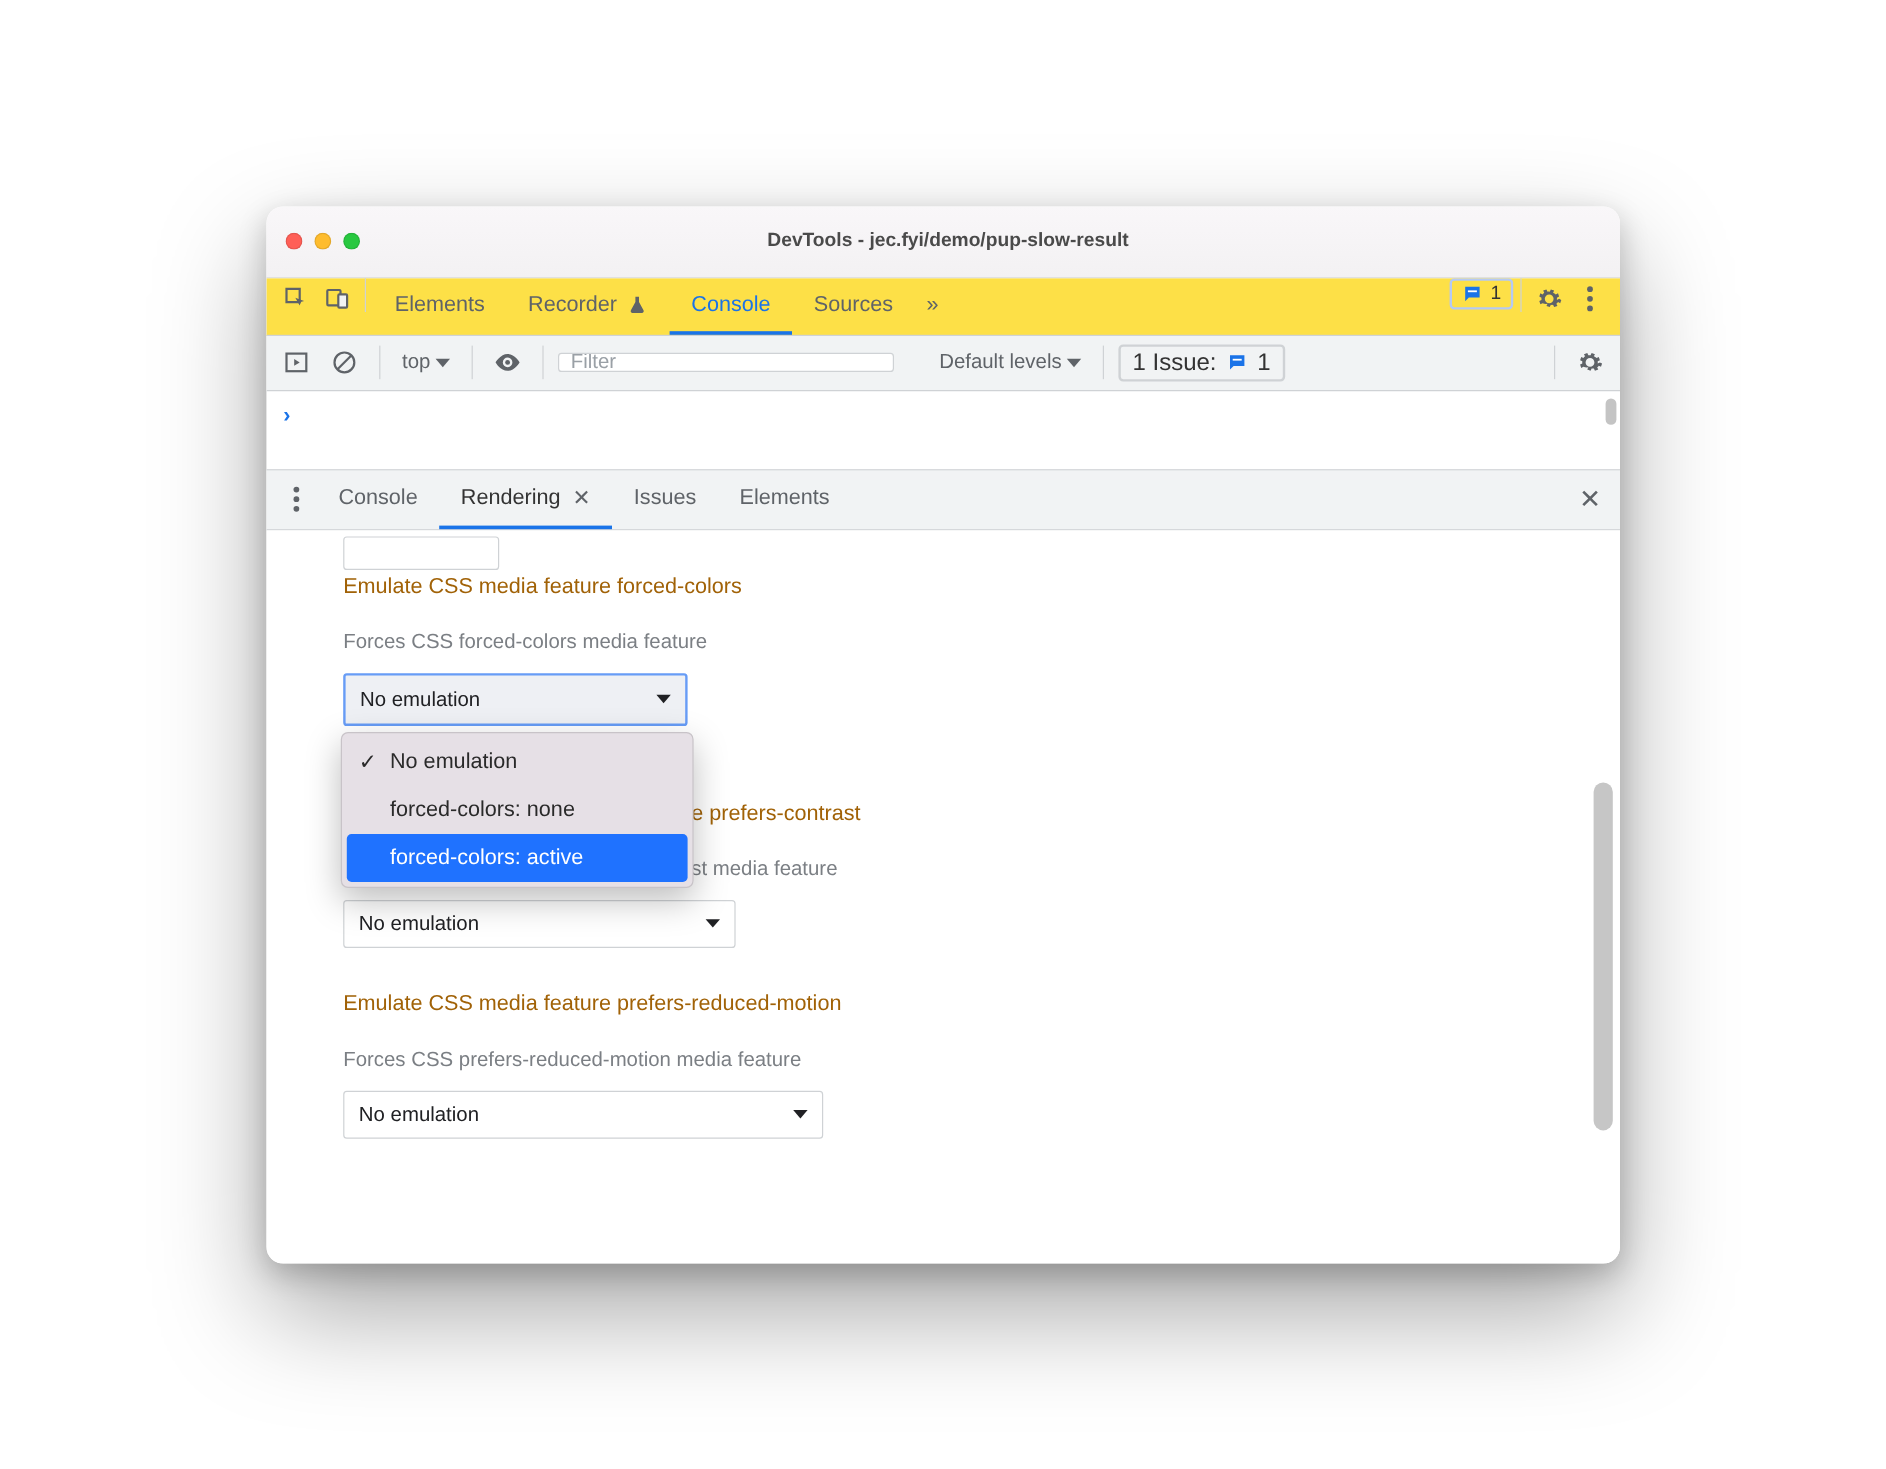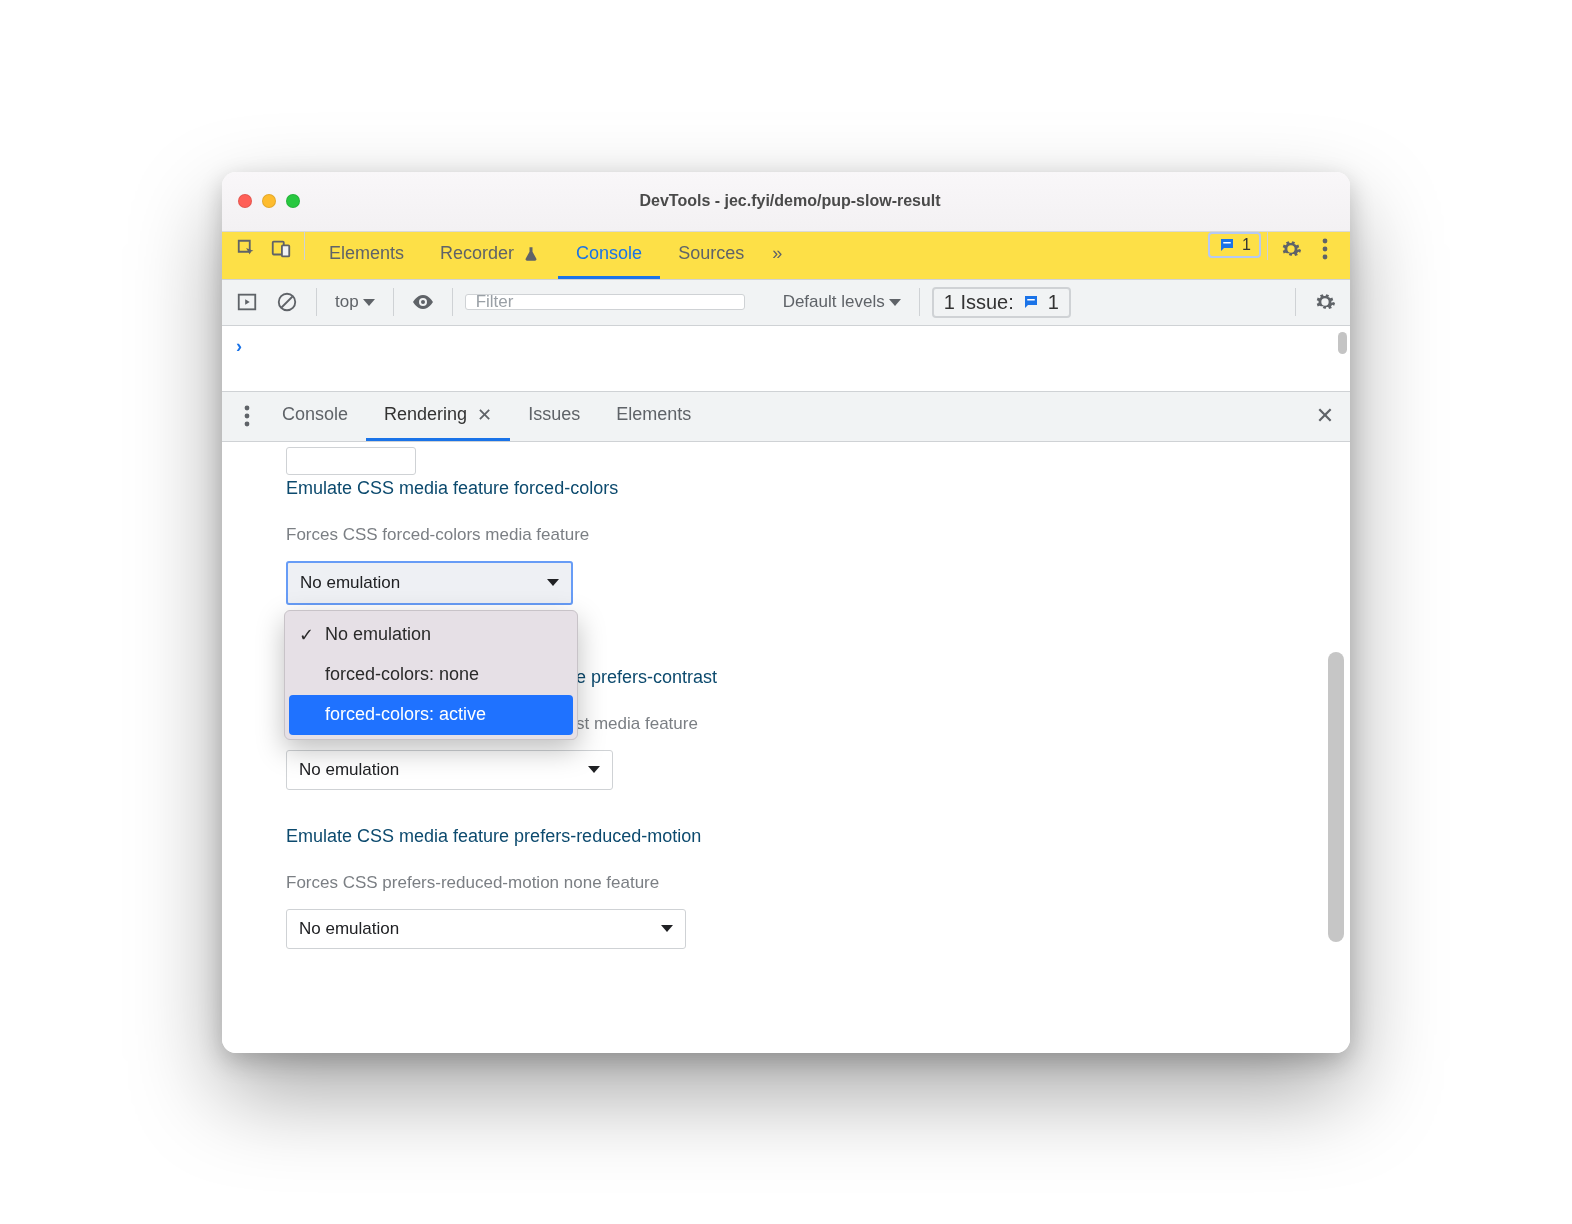--- a/index.html
+++ b/index.html
@@ -59,21 +59,21 @@
     display:flex; align-items:center; padding:0 8px; gap:0; flex-shrink:0;
   }
   .drawer-tab { padding:0 18px; height:100%; display:flex; align-items:center; gap:10px;
     color:#5f6368; font-size:18px; cursor:pointer; border-bottom:3px solid transparent; }
   .drawer-tab.active { color:#333; border-bottom-color:#1a73e8; }
   .close-x { font-size:18px; color:#5f6368; }
 
   .drawer-content { flex:1; overflow:hidden; position:relative; background:#fff; }
   .pane-body { padding:22px 64px; position:relative; height:100%; }
   .setting { margin-bottom:36px; }
-  .s-title { font-size:18px; color:#0c4a6e; margin-bottom:4px; }
+  .s-title { font-size:18px; color:#a16207; margin-bottom:4px; }
   .s-desc { font-size:17px; color:#7b7f84; margin-bottom:16px;margin-top:26px; }
   .dropdown {
     display:flex; align-items:center; justify-content:space-between;
     width:300px; height:40px; padding:0 12px; background:#fff;
     border:1px solid #cfd2d5; border-radius:3px; font-size:17px; color:#202124; cursor:pointer;
   }
   .dropdown.focus { border:2px solid #679cf6; background:#eef0f4; width:287px; height:44px; }
   .dropdown.wide { width:400px; }
   .tri { width:0;height:0;border-left:6px solid transparent;border-right:6px solid transparent;border-top:7px solid #202124; }
 
@@ -263,21 +263,21 @@
         <div class="s-title" style="padding-left:290px">e prefers-contrast</div>
         <div class="s-desc" style="padding-left:290px">st media feature</div>
         <div class="dropdown" style="width:327px">
           <span>No emulation</span>
           <span class="tri"></span>
         </div>
       </div>
 
       <div class="setting">
         <div class="s-title">Emulate CSS media feature prefers-reduced-motion</div>
-        <div class="s-desc">Forces CSS prefers-reduced-motion none feature</div>
+        <div class="s-desc">Forces CSS prefers-reduced-motion media feature</div>
         <div class="dropdown wide">
           <span>No emulation</span>
           <span class="tri"></span>
         </div>
       </div>
     </div>
 
     <div class="popup">
       <div class="opt">
         <span class="check">✓</span>

